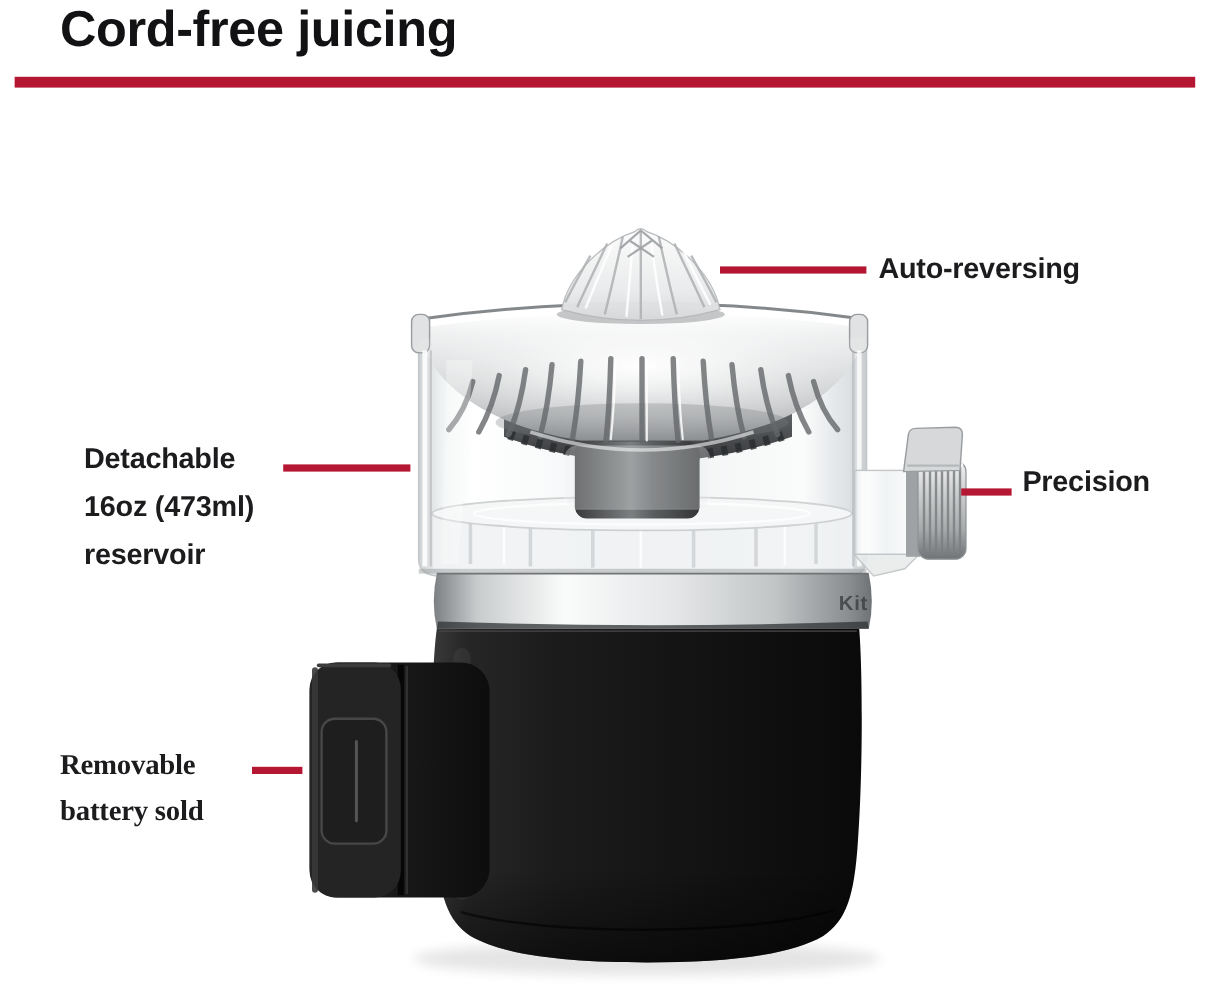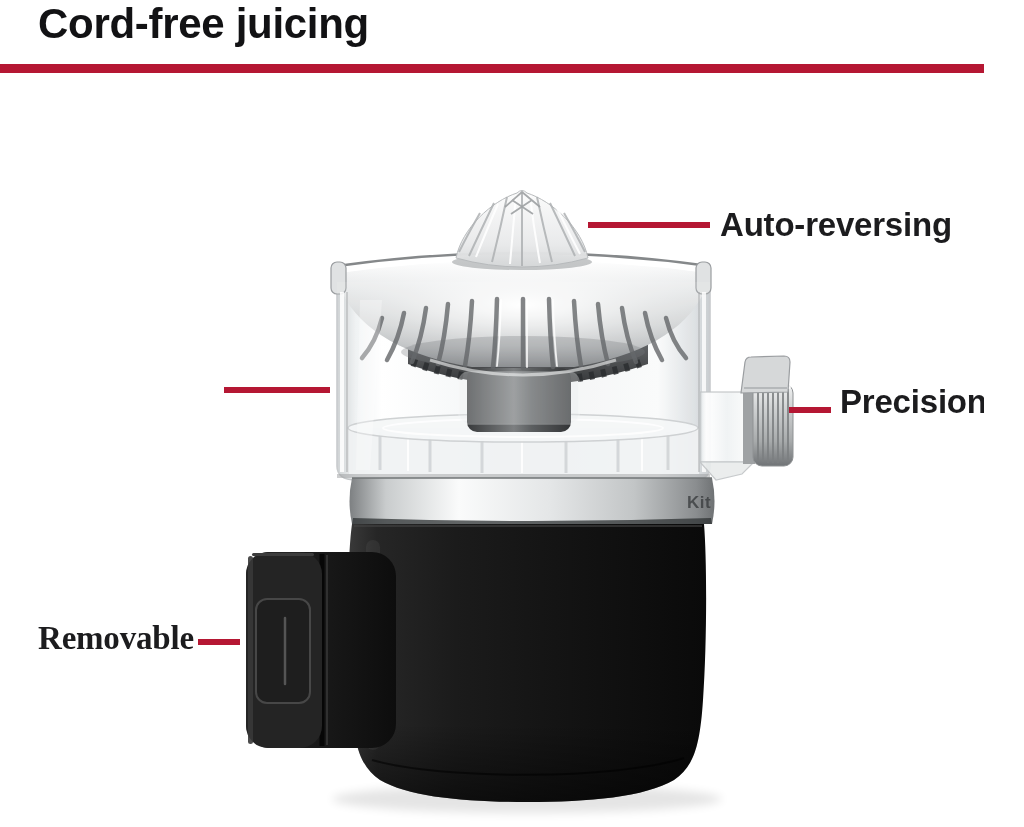--- a/index.html
+++ b/index.html
@@ -1,34 +1,34 @@
 <!DOCTYPE html>
 <html style="--accent: #b51733; --text: #1c1c1e;"><head>
 <meta charset="utf-8">
 <style>
   :root{ --accent:#b51733; --text:#1c1c1e; }
   html,body{margin:0;padding:0;background:#ffffff;}
   .stage{
     position:relative;width:984px;height:827px;background:#ffffff;
-    font-family:"Liberation Sans",sans-serif;overflow:hidden;
+    font-family:"Liberation Sans",sans-serif;overflow:hidden;margin-left:12px;
   }
   .page-title{
     position:absolute;left:38px;top:0;margin:0;
     font-size:42px;line-height:48px;font-weight:700;color:#121214;
     letter-spacing:-0.3px;
   }
   .rule{
     position:absolute;left:0;top:64px;width:1024px;height:9px;
     background:var(--accent);
   }
   .product-svg{position:absolute;left:0;top:0;}
   svg text{font-family:"Liberation Sans",sans-serif;}
   .callout{
     position:absolute;color:var(--text);
-    font-size:33px;font-weight:600;letter-spacing:-0.2px;
+    font-size:24px;font-weight:600;letter-spacing:-0.2px;
   }
   .callout .ln{white-space:nowrap;}
   .co-reamer   {left:720px;top:205px;line-height:40px;}
   .co-reservoir{left:58px; top:363px;line-height:40px;}
   .co-spout    {left:840px;top:382px;line-height:40px;}
   .co-battery  {left:38px; top:619px;line-height:38px;font-family:Liberation Serif, serif;}
   .leader{position:absolute;height:6px;background:var(--accent);}
   .ld-reamer   {left:588px;top:222px;width:122px;}
   .ld-reservoir{left:224px;top:387px;width:106px;}
   .ld-spout    {left:789px;top:407px;width:42px;}
@@ -266,22 +266,28 @@
 
   <div class="leader ld-reamer"></div>
   <div class="leader ld-reservoir"></div>
   <div class="leader ld-spout"></div>
   <div class="leader ld-battery"></div>
 
   <div class="callout co-reamer">
     <div class="ln">Auto-reversing</div>
   </div>
 
+  <div class="callout co-reservoir">
+    <div class="ln">Detachable</div>
+    <div class="ln">16oz (473ml)</div>
+    <div class="ln">reservoir</div>
+  </div>
 
   <div class="callout co-spout">
     <div class="ln">Precision</div>
   </div>
 
   <div class="callout co-battery">
     <div class="ln">Removable</div>
+    <div class="ln">battery sold</div>
   </div>
 
 </div>
 
 </body></html>

